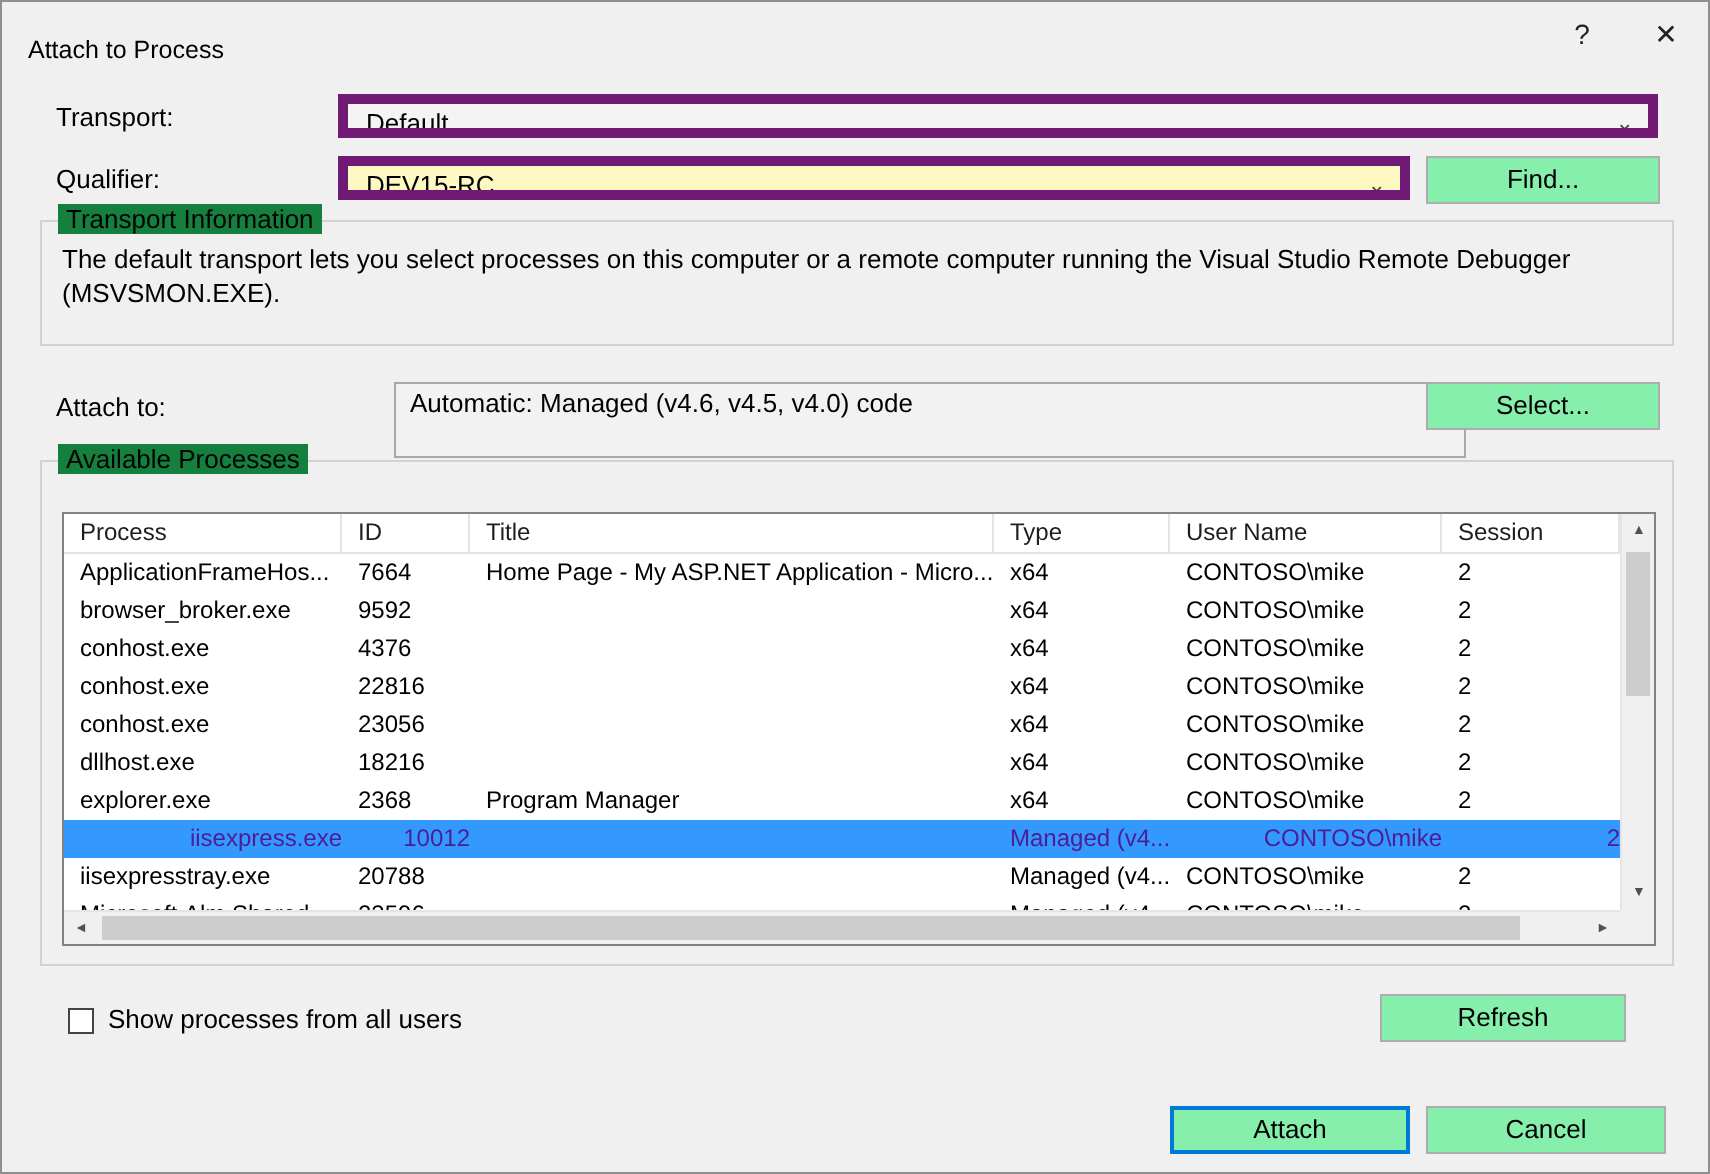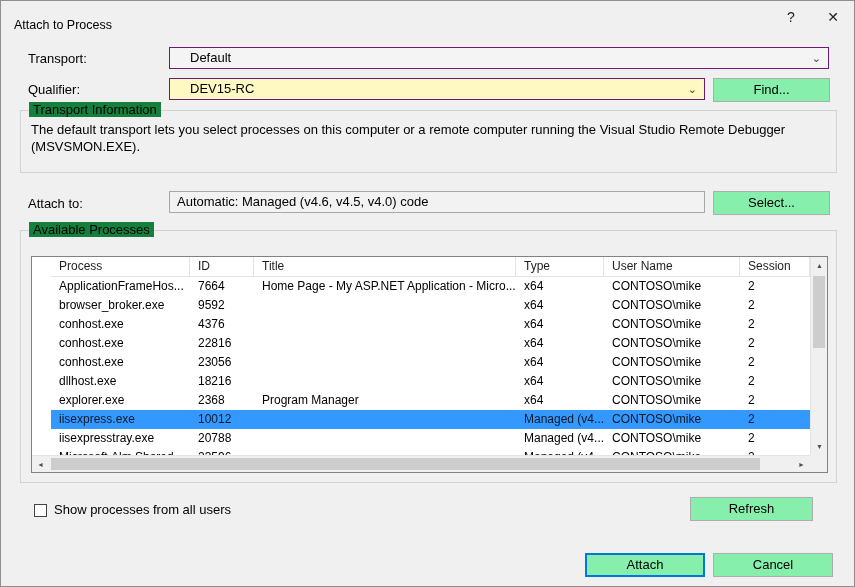--- a/index.html
+++ b/index.html
@@ -15,53 +15,53 @@
   
   .titlebar { position:absolute; top:0; left:0; right:0; height:31px; display:flex; align-items:flex-end; }
   .titlebar .title { margin-left:13px; font-size:12.5px; flex:1; }
   .tb-btn { width:42px; height:31px; display:flex; align-items:center; justify-content:center; font-size:14px; color:#222; cursor:default; }
 
   
   .lbl { position:absolute; font-size:13px; }
 
   
   .combo {
-    position:absolute; height:22px; border:1px solid #701a75; background:#f4f4f4;
-    line-height:20px; padding-left:20px; font-size:13px; overflow:hidden; white-space:nowrap;
+    position:absolute; height:22px; border:5px solid #701a75; background:#f4f4f4;
+    line-height:20px; padding-left:9px; font-size:13px; overflow:hidden; white-space:nowrap;
   }
   .combo.editable { background:#fef9c3; }
   .combo .chev { position:absolute; right:7px; top:0; line-height:20px; font-size:11px; color:#444; }
   .field {
-    position:absolute; height:22px; border:1px solid #a8a8a8; background:#f2f2f2;
-    line-height:20px; padding-left:7px; font-size:13px; overflow:hidden; white-space:nowrap;
+    position:absolute; height:38px; border:1px solid #a8a8a8; background:#f2f2f2;
+    line-height:20px; padding-left:7px; font-size:13px; overflow:hidden; white-space:nowrap;margin-left:28px;
   }
 
   
   .btn {
     position:absolute; height:24px; background:#86efac; border:1px solid #adadad;
     font-size:13px; text-align:center; line-height:22px; cursor:default;
   }
   .btn.default { border:2px solid var(--default-btn); line-height:20px; }
 
   
   .groupbox { position:absolute; border:1px solid #d2d2d2; }
   .groupbox .caption {
     position:absolute; top:-9px; left:8px; background:#15803d; padding:0 4px; font-size:13px;
   }
   .info-text { position:absolute; left:10px; right:14px; top:10px; font-size:13px; line-height:17px; }
 
   
   .ptable { position:absolute; left:10px; top:25px; width:797px; height:217px;
             background:#ffffff; border:1px solid #828282; }
-  .ptable-content { position:absolute; left:0; top:0; right:17px; bottom:17px; overflow:hidden;padding-left:19px; }
+  .ptable-content { position:absolute; left:0; top:0; right:17px; bottom:17px; overflow:hidden; }
   .thead { display:flex; height:20px; background:#ffffff; border-bottom:1px solid #e3e3e3; }
   .hcell { line-height:19px; font-size:12px; color:#1e1e1e; padding-left:8px;
            border-right:1px solid #e3e3e3; overflow:hidden; white-space:nowrap; flex-shrink:0; }
   .trow { display:flex; height:19px; }
-  .trow.selected { background:var(--selection); color:#0f172a; }
+  .trow.selected { background:var(--selection); color:#4c1d95;text-align:right; }
   .tcell { line-height:19px; font-size:12px; padding-left:8px; overflow:hidden;
            white-space:nowrap; flex-shrink:0; }
   .col-process { width:139px; }
   .col-id      { width:64px;  }
   .col-title   { width:262px; }
   .col-type    { width:88px;  }
   .col-user    { width:136px; }
   .col-session { flex:1; width:auto; }
 
   

